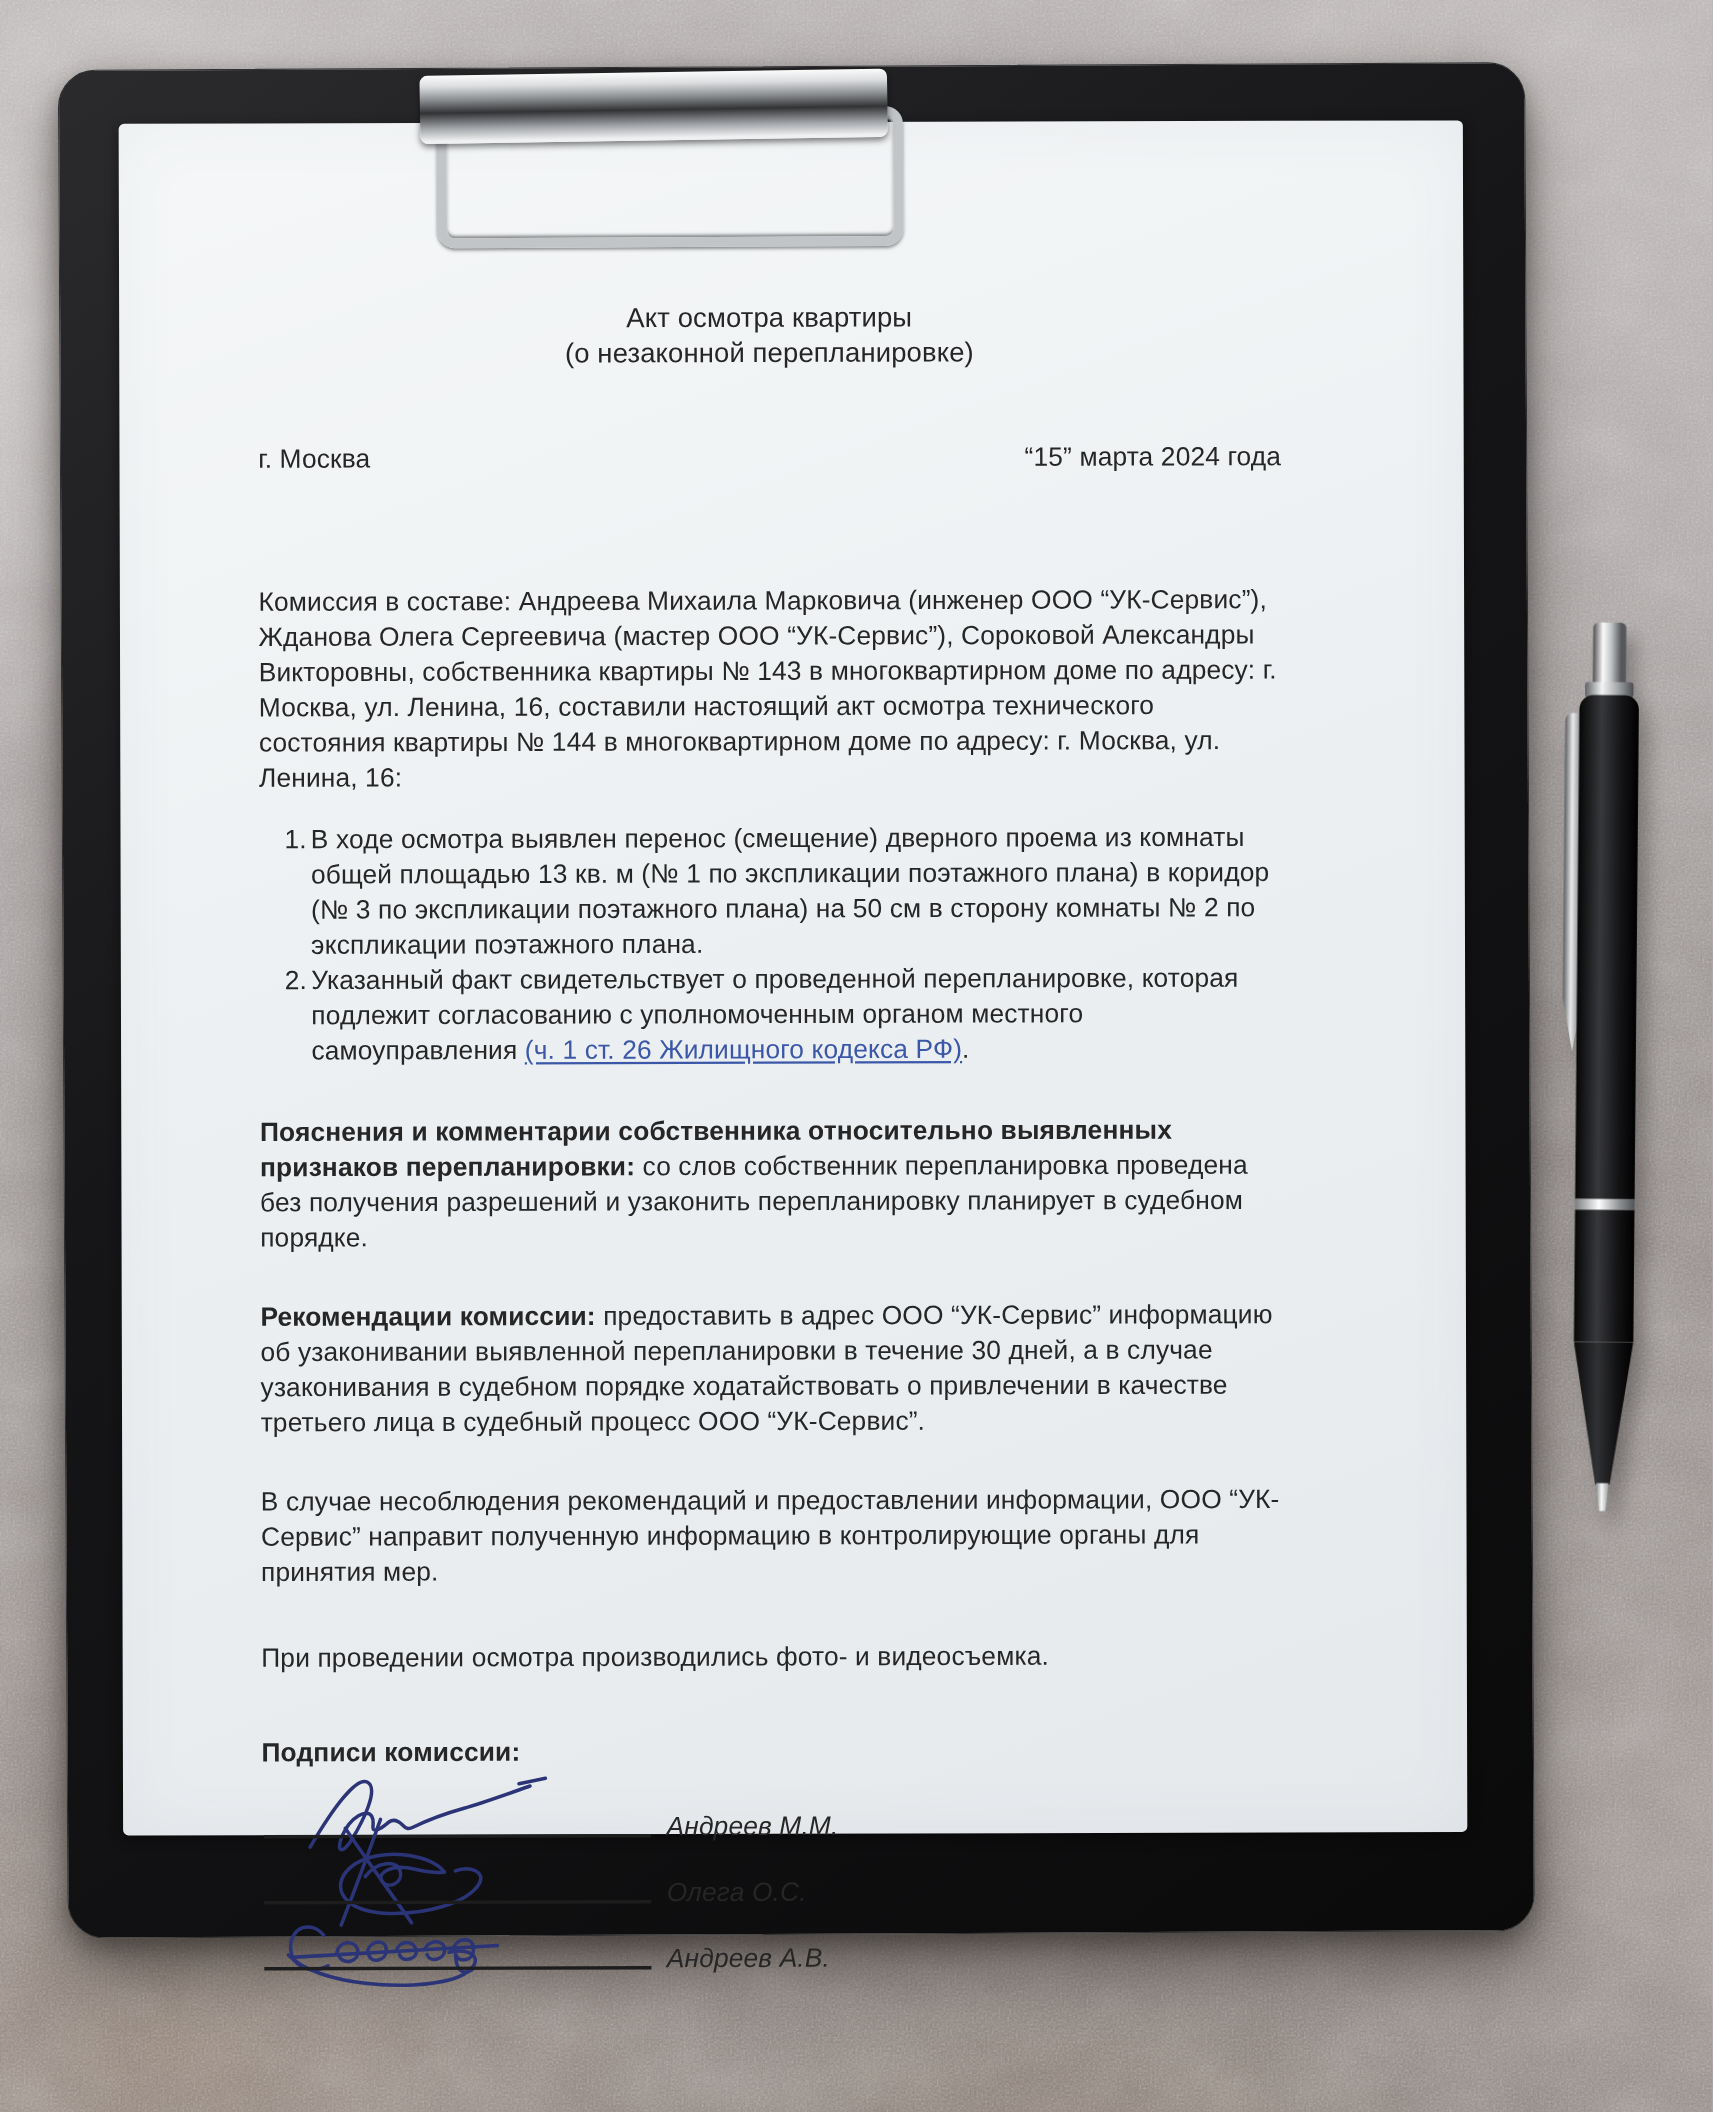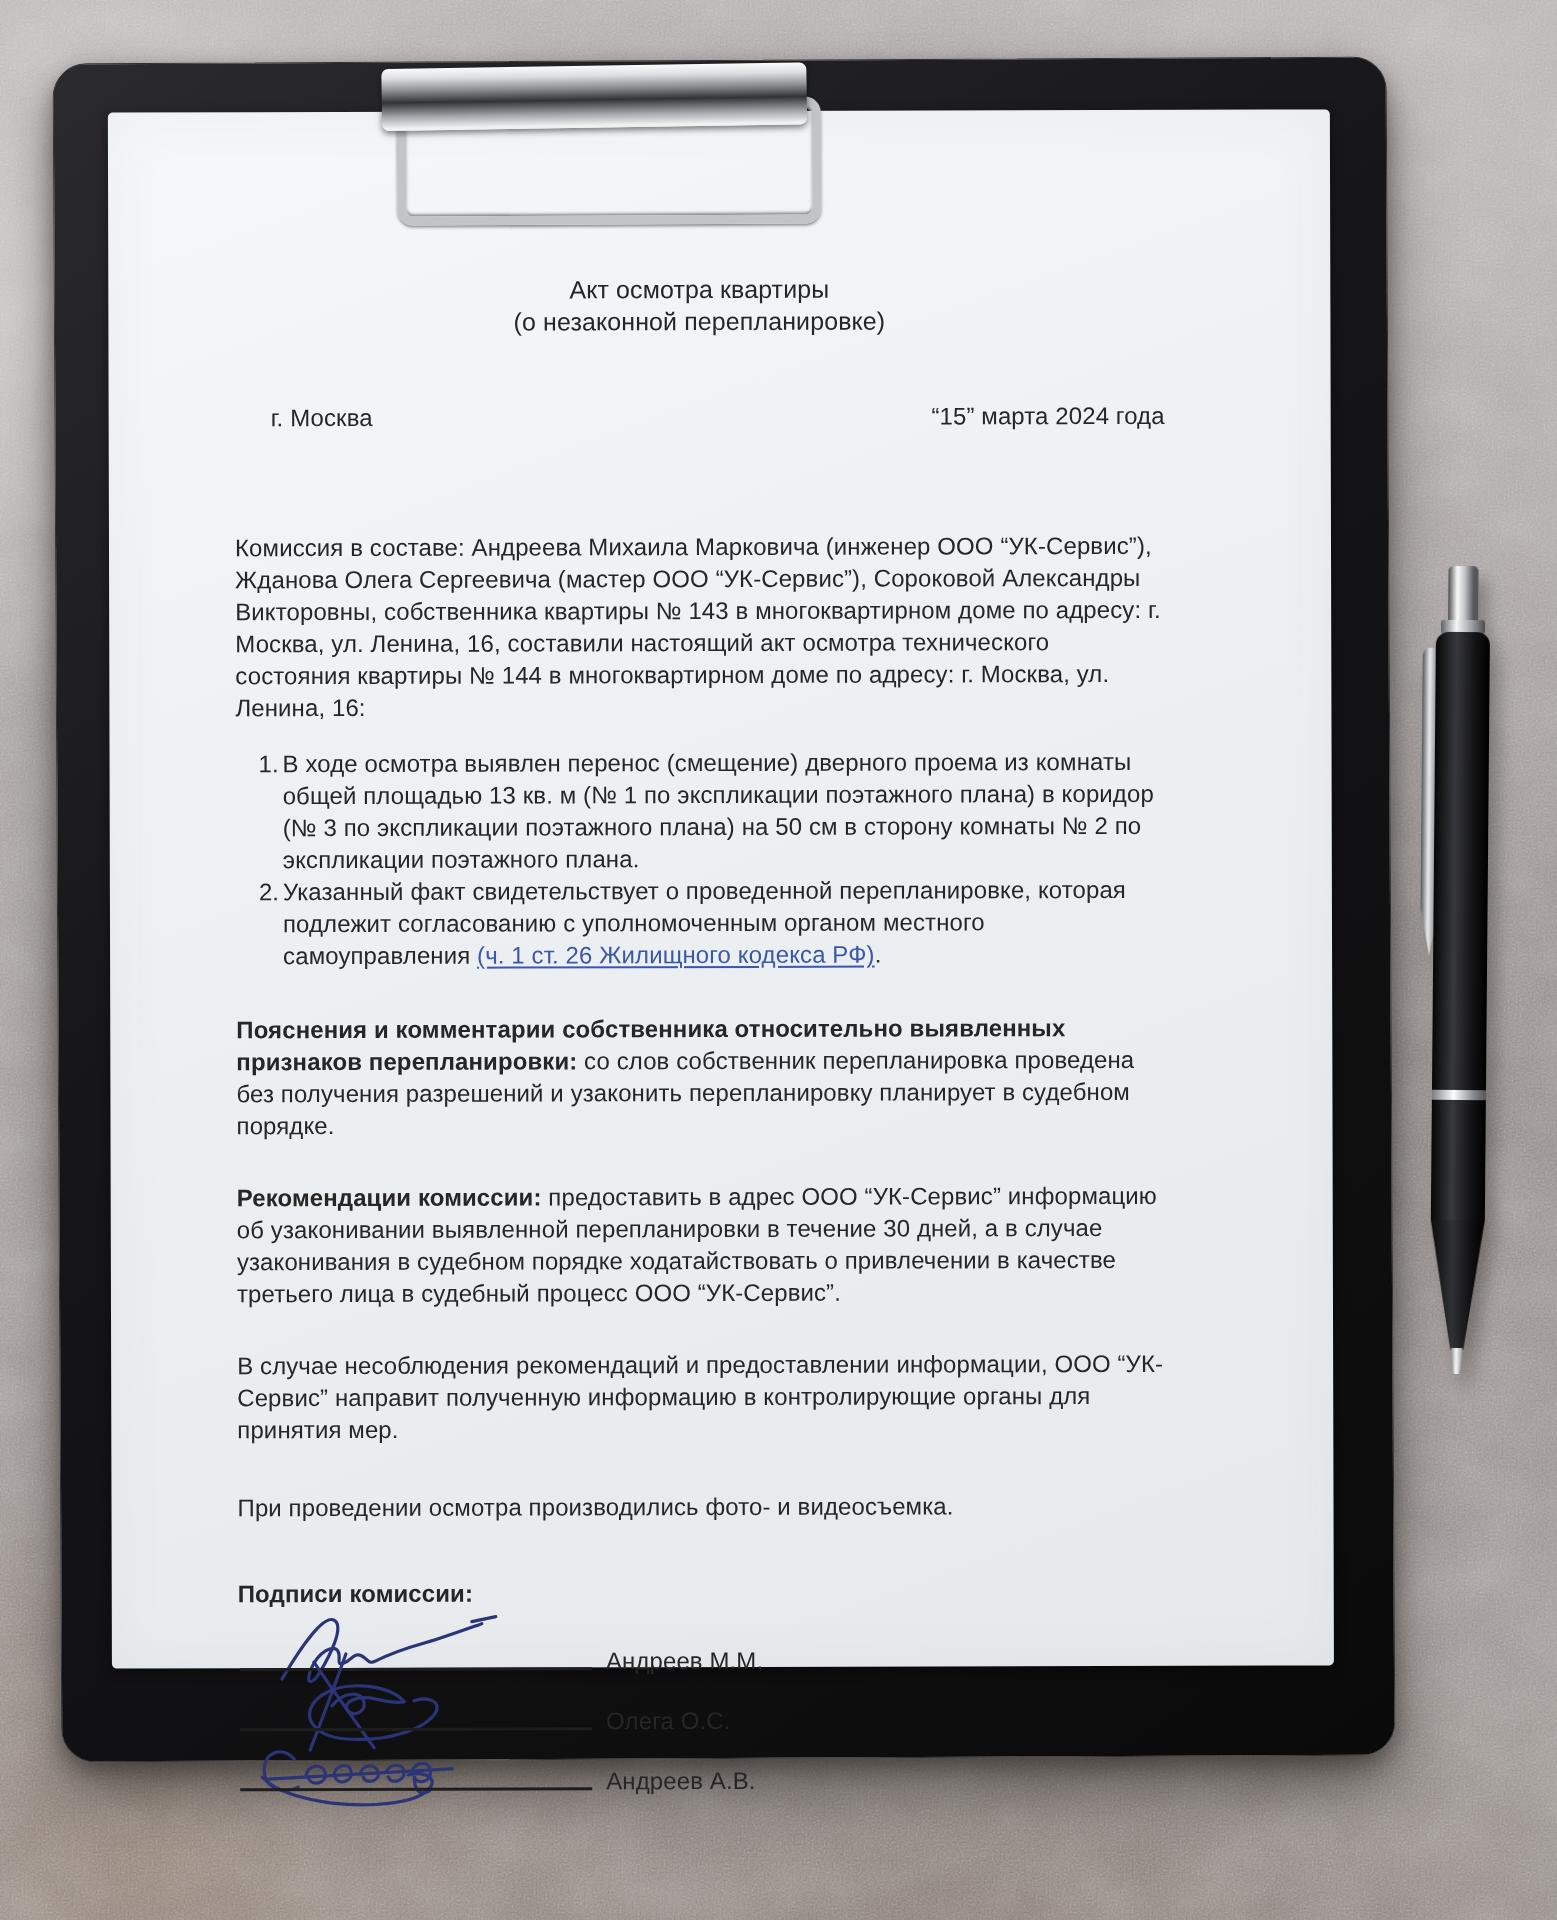--- a/index.html
+++ b/index.html
@@ -50,36 +50,36 @@
     transform:rotate(-0.6deg);
   }
   
   .doc{
     position:absolute;inset:0;
     padding:162px 166px 0 126px;box-sizing:border-box;
     font-size:24px;line-height:32px;color:#262626;letter-spacing:.1px;
   }
   .title{text-align:center;font-size:25px;}
   .meta-row{display:flex;justify-content:space-between;margin-top:64px;}
-  .meta-row .city{margin-left:36px;}
+  .meta-row .city{}
   .intro{margin-top:98px;}
   .olist{margin-top:24px;}
   .li{display:flex;}
   .li .num{flex:0 0 47px;padding-left:23px;box-sizing:border-box;}
   .li .txt{flex:1;}
   .link{color:#3a57a8;text-decoration:underline;text-underline-offset:3px;}
   .p-exp{margin-top:42px;}
   .p-rec{margin-top:40px;}
   .p-non{margin-top:40px;}
   .p-media{margin-top:46px;}
   .sig-head{margin-top:54px;font-weight:bold;}
   .sig-rows{margin-top:14px;}
   .sig-row{position:relative;height:60px;}
   .sig-line{position:absolute;left:2px;bottom:13px;width:352px;border-bottom:3px solid #1d1d1d;}
-  .sig-name{position:absolute;left:368px;bottom:6px;}
+  .sig-name{position:absolute;left:368px;bottom:6px;font-style:italic;}
   .sig-ink{position:absolute;overflow:visible;}
   .sig-ink path{fill:none;stroke:#2c3478;stroke-width:3.2;stroke-linecap:round;stroke-linejoin:round;}
   
   .pen{
     position:absolute;left:1428px;top:566px;width:64px;height:810px;z-index:6;
     transform:rotate(0.5deg);
     filter:drop-shadow(9px 13px 9px rgba(25,22,20,.35));
   }
   .pen div{position:absolute;}
   .pen-button{left:17px;top:0;width:30px;height:56px;border-radius:5px 5px 2px 2px;

